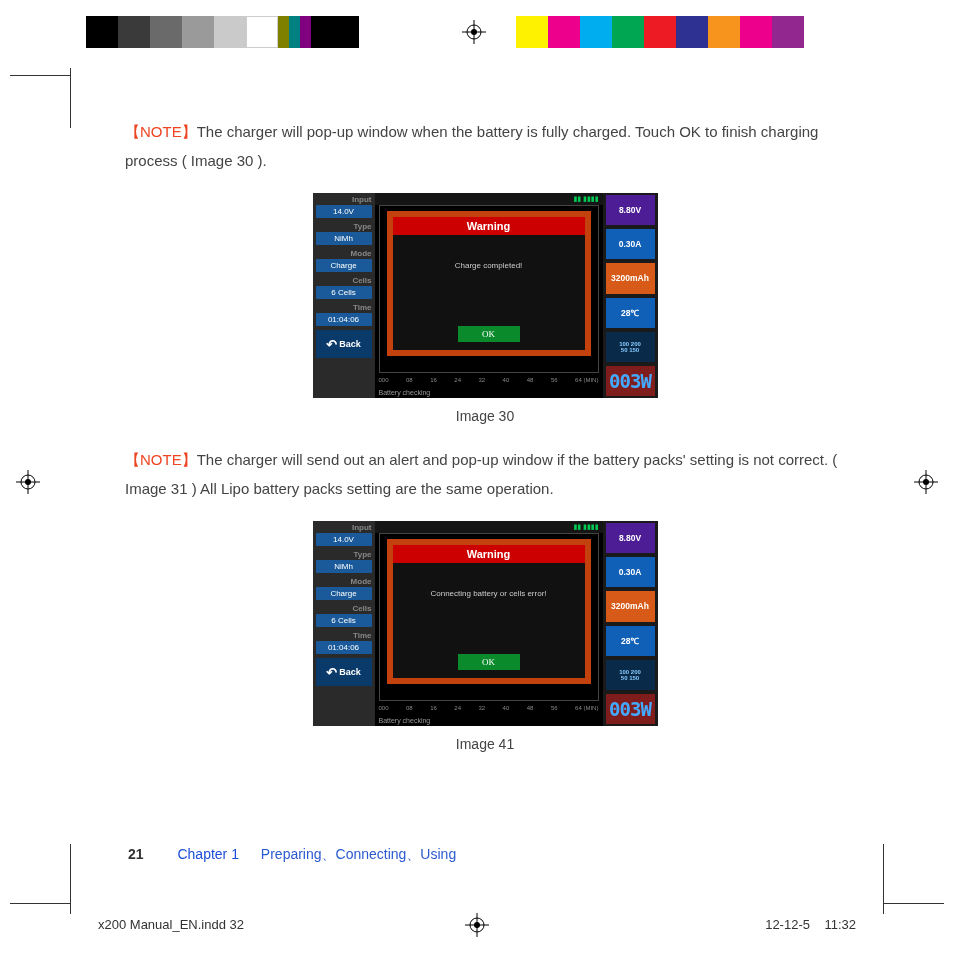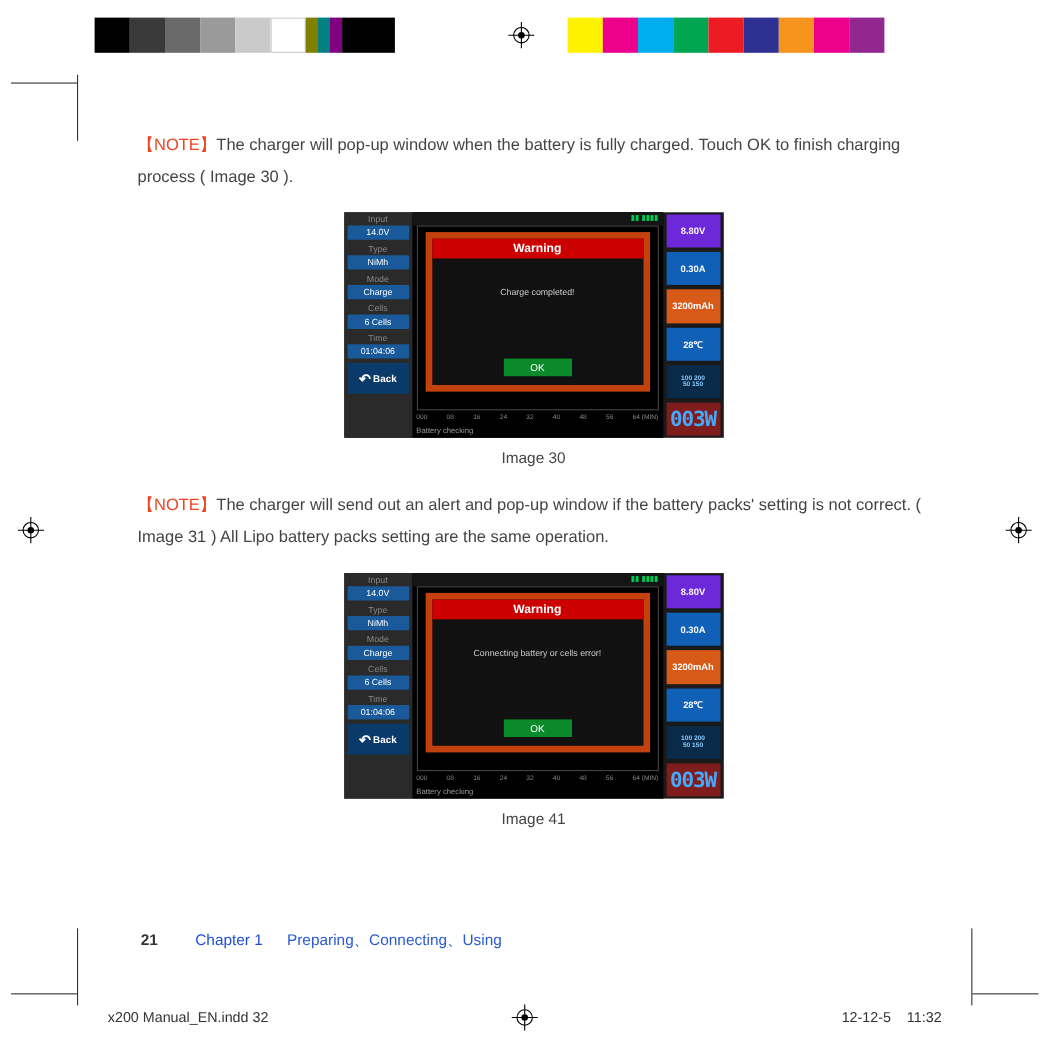--- a/index.html
+++ b/index.html
@@ -19,36 +19,36 @@
   .content { position:absolute; left:125px; top:118px; width:720px; }
   .para { font-size:15px; line-height:1.9; color:#444; }
   .note-tag { color:#e42; font-weight:500; }
   
   .figwrap { text-align:center; margin:18px 0 10px; }
   .figcap { font-size:14px; color:#444; margin-top:10px; }
   
   
   .charger { width:345px; height:205px; margin:0 auto; background:#1a1a1a; display:flex; font-size:8px; color:#ccc; }
   .ch-left { width:62px; background:#2a2a2a; display:flex; flex-direction:column; }
-  .ch-left .lbl { font-size:8px; color:#888; padding:2px 3px 0; text-align:center; }
+  .ch-left .lbl { font-size:8px; color:#888; padding:2px 3px 0; text-align:right;font-weight:bold; }
   .ch-left .val { background:#1a5a9a; color:#fff; font-size:8px; padding:2px 4px; margin:1px 3px 2px; text-align:center; border-radius:1px; }
   .ch-left .back { background:#0a3a6a; color:#fff; height:28px; margin:2px 3px 3px; display:flex; align-items:center; justify-content:center; font-size:9px; font-weight:bold; gap:2px; }
   .ch-left .back .arrow { font-size:13px; font-weight:bold; }
   .ch-mid { flex:1; background:#000; position:relative; }
   .ch-top { height:12px; background:#151515; text-align:right; font-size:7px; color:#0c5; padding-right:4px; line-height:12px; }
   .ch-graph { position:absolute; top:12px; left:4px; right:4px; bottom:25px; border:1px solid #444; }
   .ch-xaxis { position:absolute; bottom:15px; left:4px; right:4px; display:flex; justify-content:space-between; font-size:6px; color:#888; }
   .ch-status { position:absolute; bottom:2px; left:4px; font-size:7px; color:#999; }
   .ch-popup { position:absolute; top:18px; left:12px; right:12px; bottom:42px; background:#111; border:6px solid #c2410c; }
   .ch-popup-title { background:#c00; color:#fff; text-align:center; font-size:11px; font-weight:bold; padding:3px 0; }
   .ch-popup-msg { color:#ccc; font-size:8px; padding:6px 8px;margin-top:20px; }
-  .ch-popup-ok { position:absolute; bottom:8px; left:50%; transform:translateX(-50%); background:#0a8a2a; color:#fff; width:62px; text-align:center; padding:3px 0; font-size:9px; }
+  .ch-popup-ok { position:absolute; bottom:8px; left:50%; transform:translateX(-50%); background:#0a8a2a; color:#fff; width:62px; text-align:center; padding:3px 0; font-size:9px;font-family:Liberation Serif, serif; }
   .ch-right { width:55px; display:flex; flex-direction:column; }
   .ch-right .rv { flex:1; margin:2px 3px; display:flex; align-items:center; justify-content:center; font-size:8.5px; font-weight:bold; color:#fff; }
-  .rv.red { background:#6d28d9; }
+  .rv.red { background:#4c1d95; }
   .rv.blue { background:#1060b8; }
   .rv.orange { background:#d85a18; }
   .rv.gauge { background:#0a2a4a; font-size:6px; color:#8cf; flex-direction:column; }
   .rv.logo { background:#7f1d1d; color:#4af; font-family:monospace; font-size:19px; font-weight:bold; letter-spacing:-1px; }
   
   .footer { position:absolute; left:128px; bottom:90px; font-size:14px; }
   .footer .pg { font-weight:bold; margin-right:30px; }
   .footer .chap { color:#1d4ed8; margin-right:18px; }
   .footer .pcu { color:#2a5ad0; }
   

